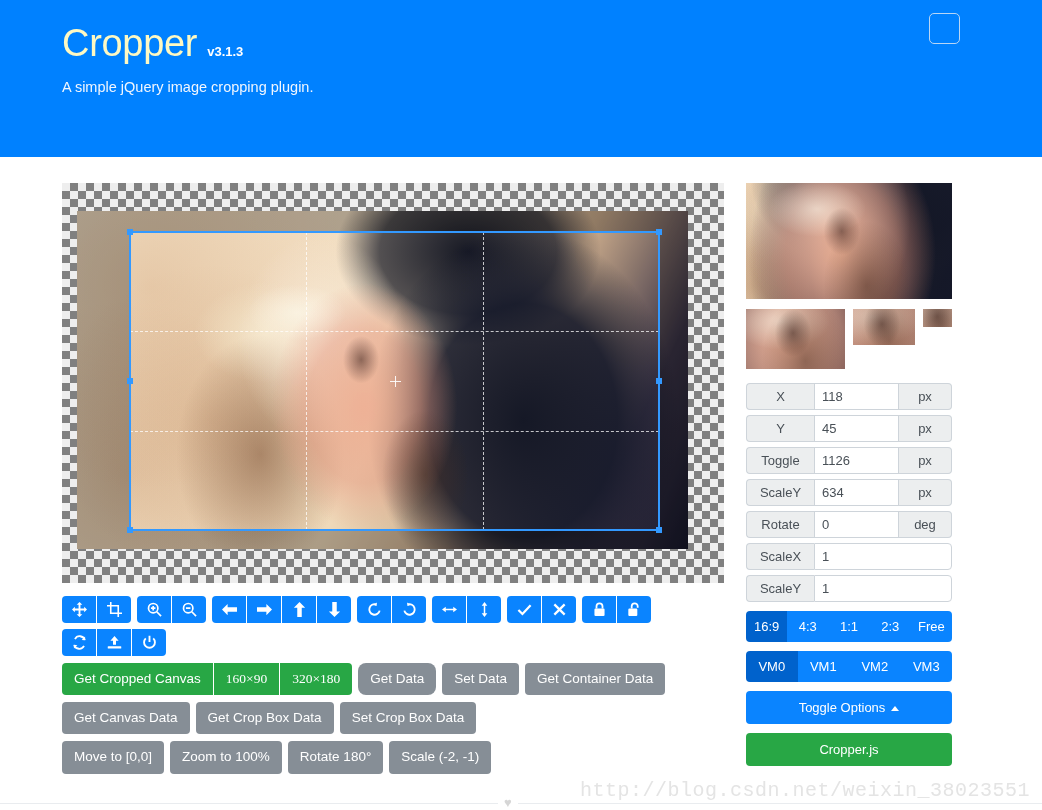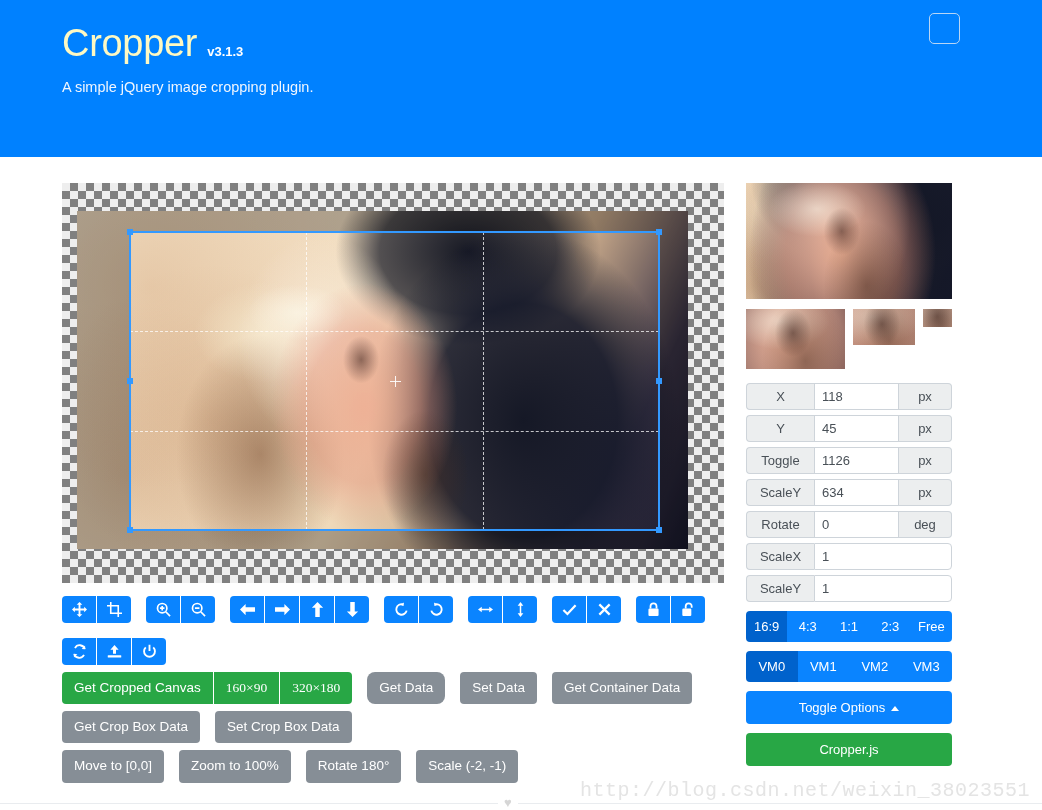--- a/index.html
+++ b/index.html
@@ -187,21 +187,21 @@
   .h-ne { right: -3px; top: -3px; }
   .h-sw { left: -3px; bottom: -3px; }
   .h-se { right: -3px; bottom: -3px; }
   .h-w  { left: -3px; top: 50%; margin-top: -3px; }
   .h-e  { right: -3px; top: 50%; margin-top: -3px; }
 
   
   .btn-row {
     display: flex;
     flex-wrap: wrap;
-    gap: 15px;
+    gap: 6px;
     margin-top: 14px;
   }
   .btn-group {
     display: inline-flex;
     border-radius: 4px;
     overflow: hidden;
   }
   .btn {
     border: 0;
     font-family: "Liberation Sans", sans-serif;
@@ -565,20 +565,21 @@
         <button class="btn btn-success">Get Cropped Canvas</button>
         <button class="btn btn-success">160×90</button>
         <button class="btn btn-success">320×180</button>
       </div>
       <button class="btn btn-secondary" style="border-radius:8px;">Get Data</button>
       <button class="btn btn-secondary" style="border-radius:4px;">Set Data</button>
       <button class="btn btn-secondary" style="border-radius:4px;">Get Container Data</button>
     </div>
 
     <div class="btn-row btn-row2">
+      <button class="btn btn-secondary" style="border-radius:4px;">Get Canvas Data</button>
       <button class="btn btn-secondary" style="border-radius:4px;">Get Crop Box Data</button>
       <button class="btn btn-secondary" style="border-radius:4px;">Set Crop Box Data</button>
     </div>
 
     <div class="btn-row btn-row2">
       <button class="btn btn-secondary" style="border-radius:4px;">Move to [0,0]</button>
       <button class="btn btn-secondary" style="border-radius:4px;">Zoom to 100%</button>
       <button class="btn btn-secondary" style="border-radius:4px;">Rotate 180°</button>
       <button class="btn btn-secondary" style="border-radius:4px;">Scale (-2, -1)</button>
     </div>

